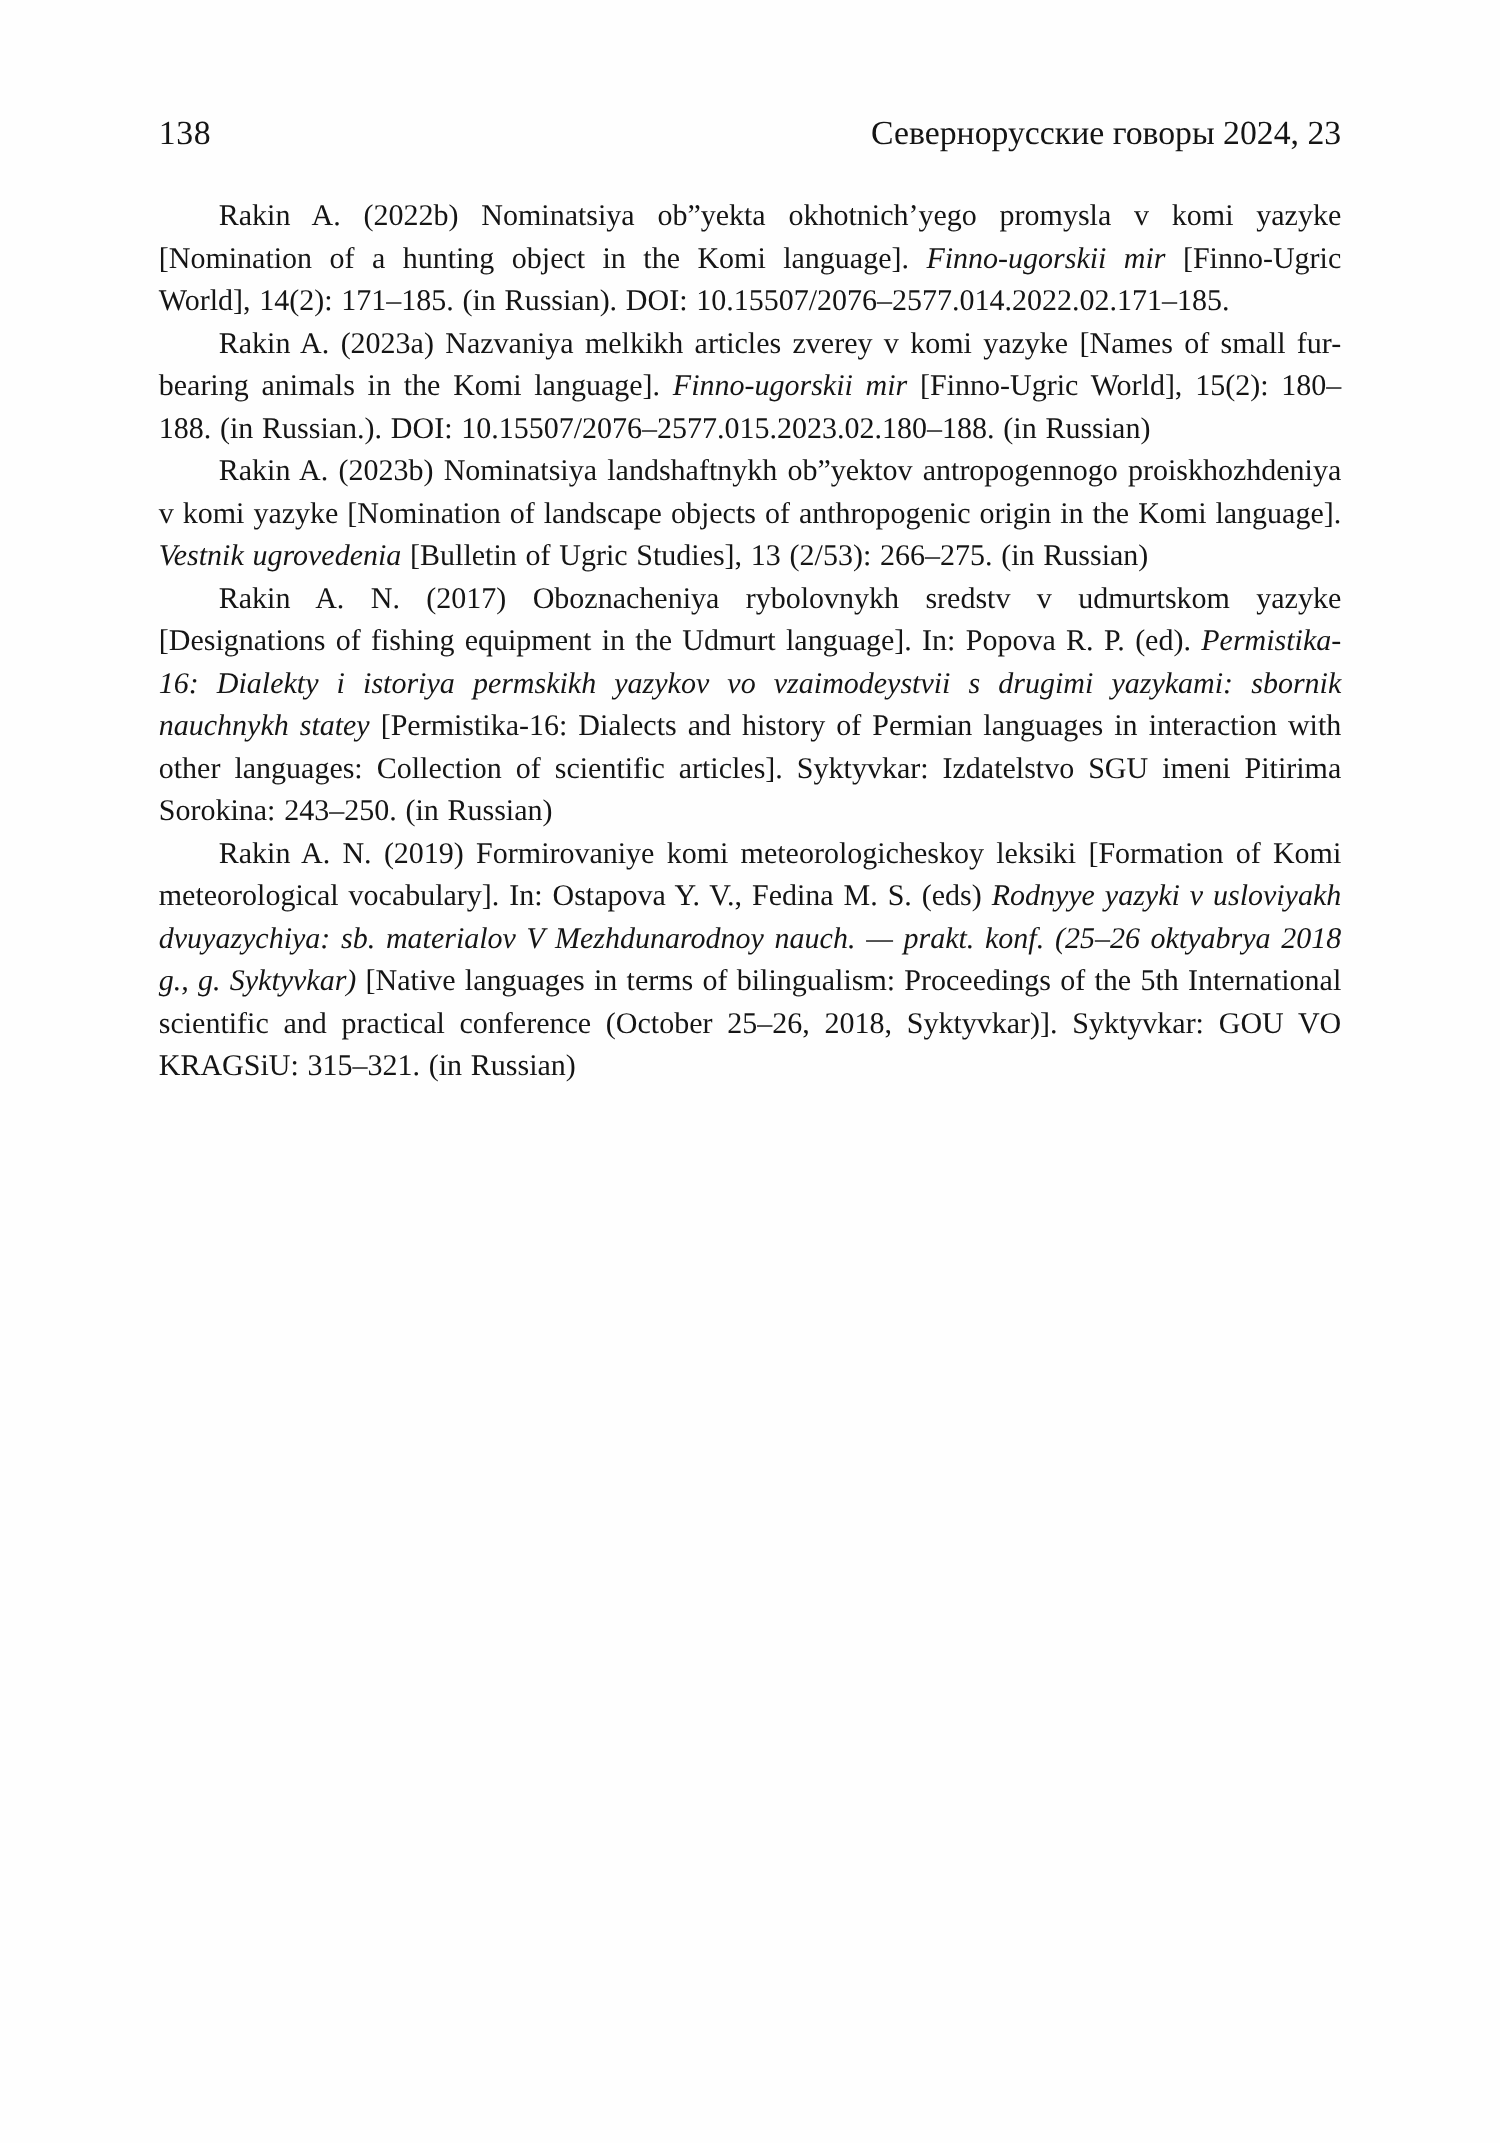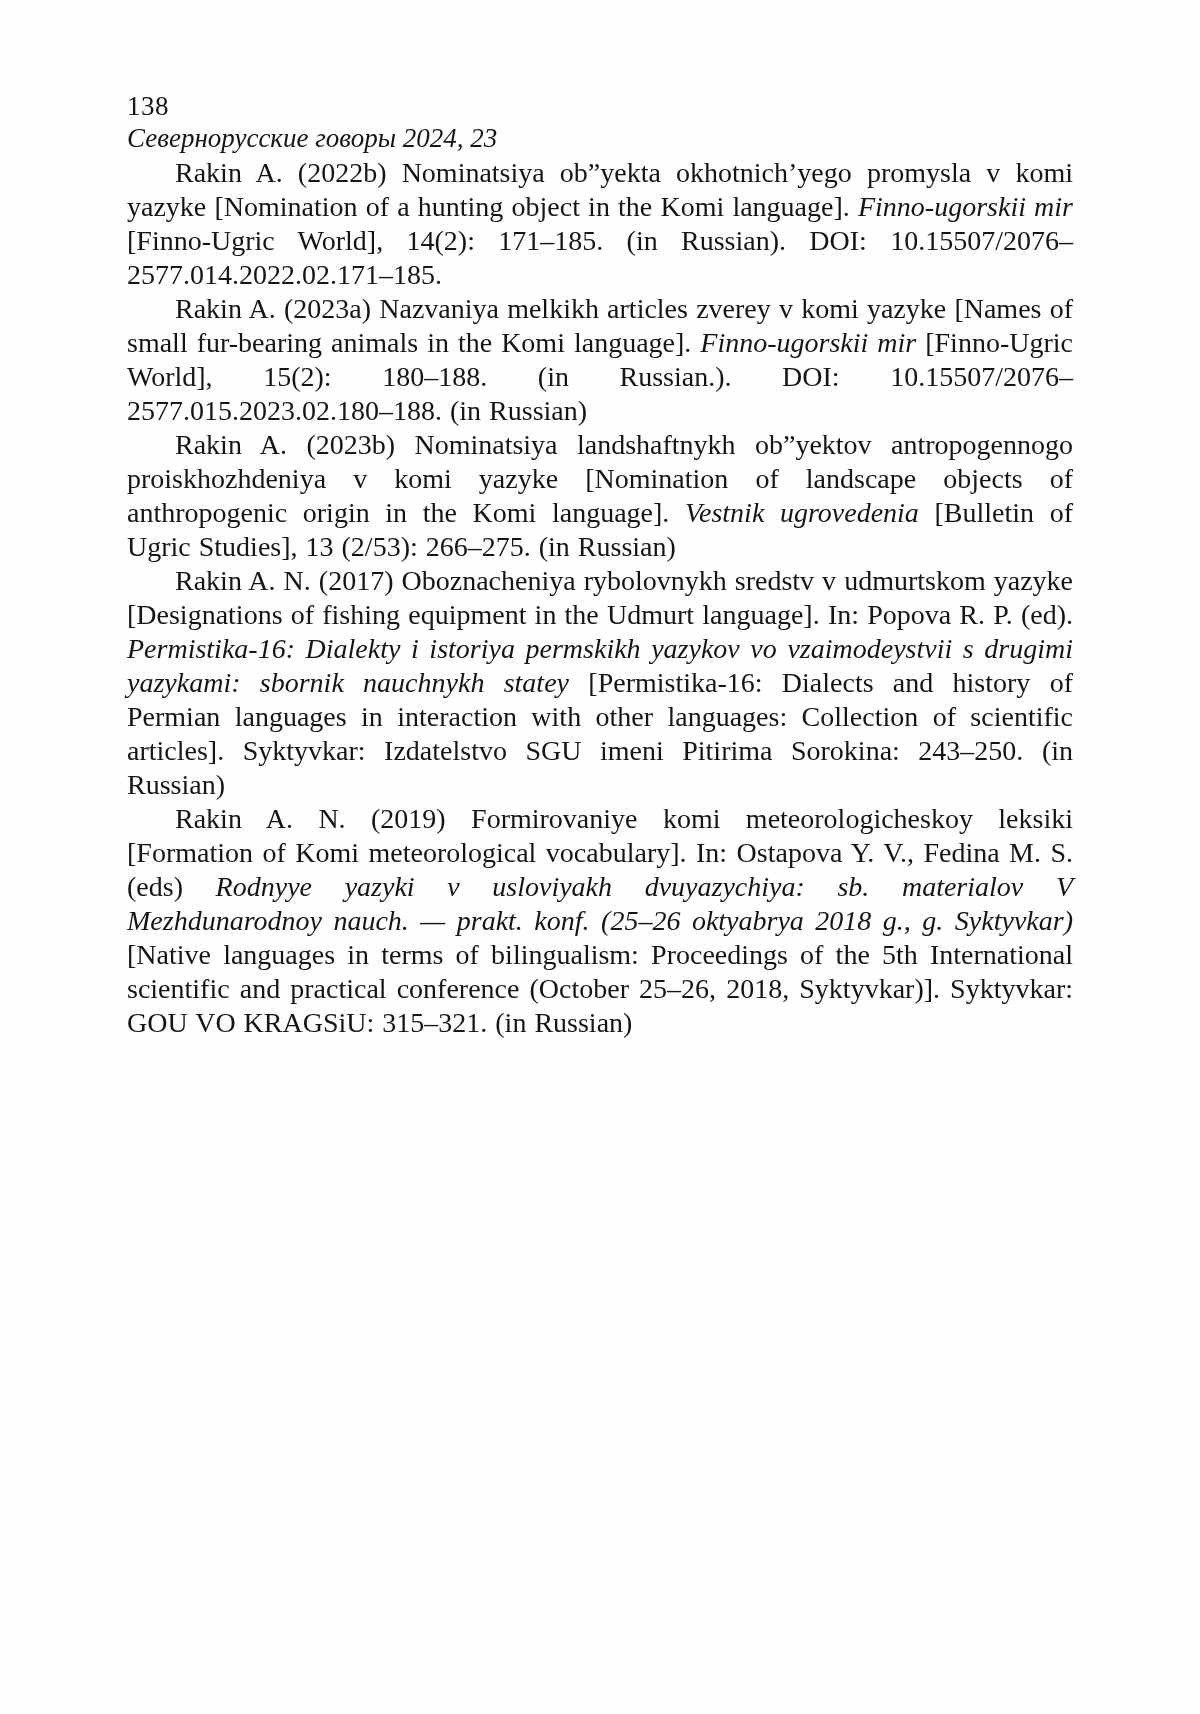--- a/index.html
+++ b/index.html
@@ -20,39 +20,37 @@
   .running-head {
     position: absolute;
     top: 90px;
     left: 127px;
     right: 127px;
     display: flex;
     justify-content: space-between;
     align-items: baseline;
     font-size: 27px;
     line-height: 32px;
-    flex-direction: column;
   }
   .running-head .page-number {
     font-style: normal;
     letter-spacing: 0.5px;
   }
   .running-head .journal-title {
-    font-style: italic;
   }
   .content {
     position: absolute;
     top: 156px;
     left: 127px;
     width: 946px;
   }
   p.ref {
     margin: 0;
     padding: 0;
-    font-size: 28px;
+    font-size: 24px;
     line-height: 34px;
     text-align: justify;
     text-indent: 48px;
     word-spacing: 1px;
   }
   p.ref .it {
     font-style: italic;
   }
 </style>
 </head>

